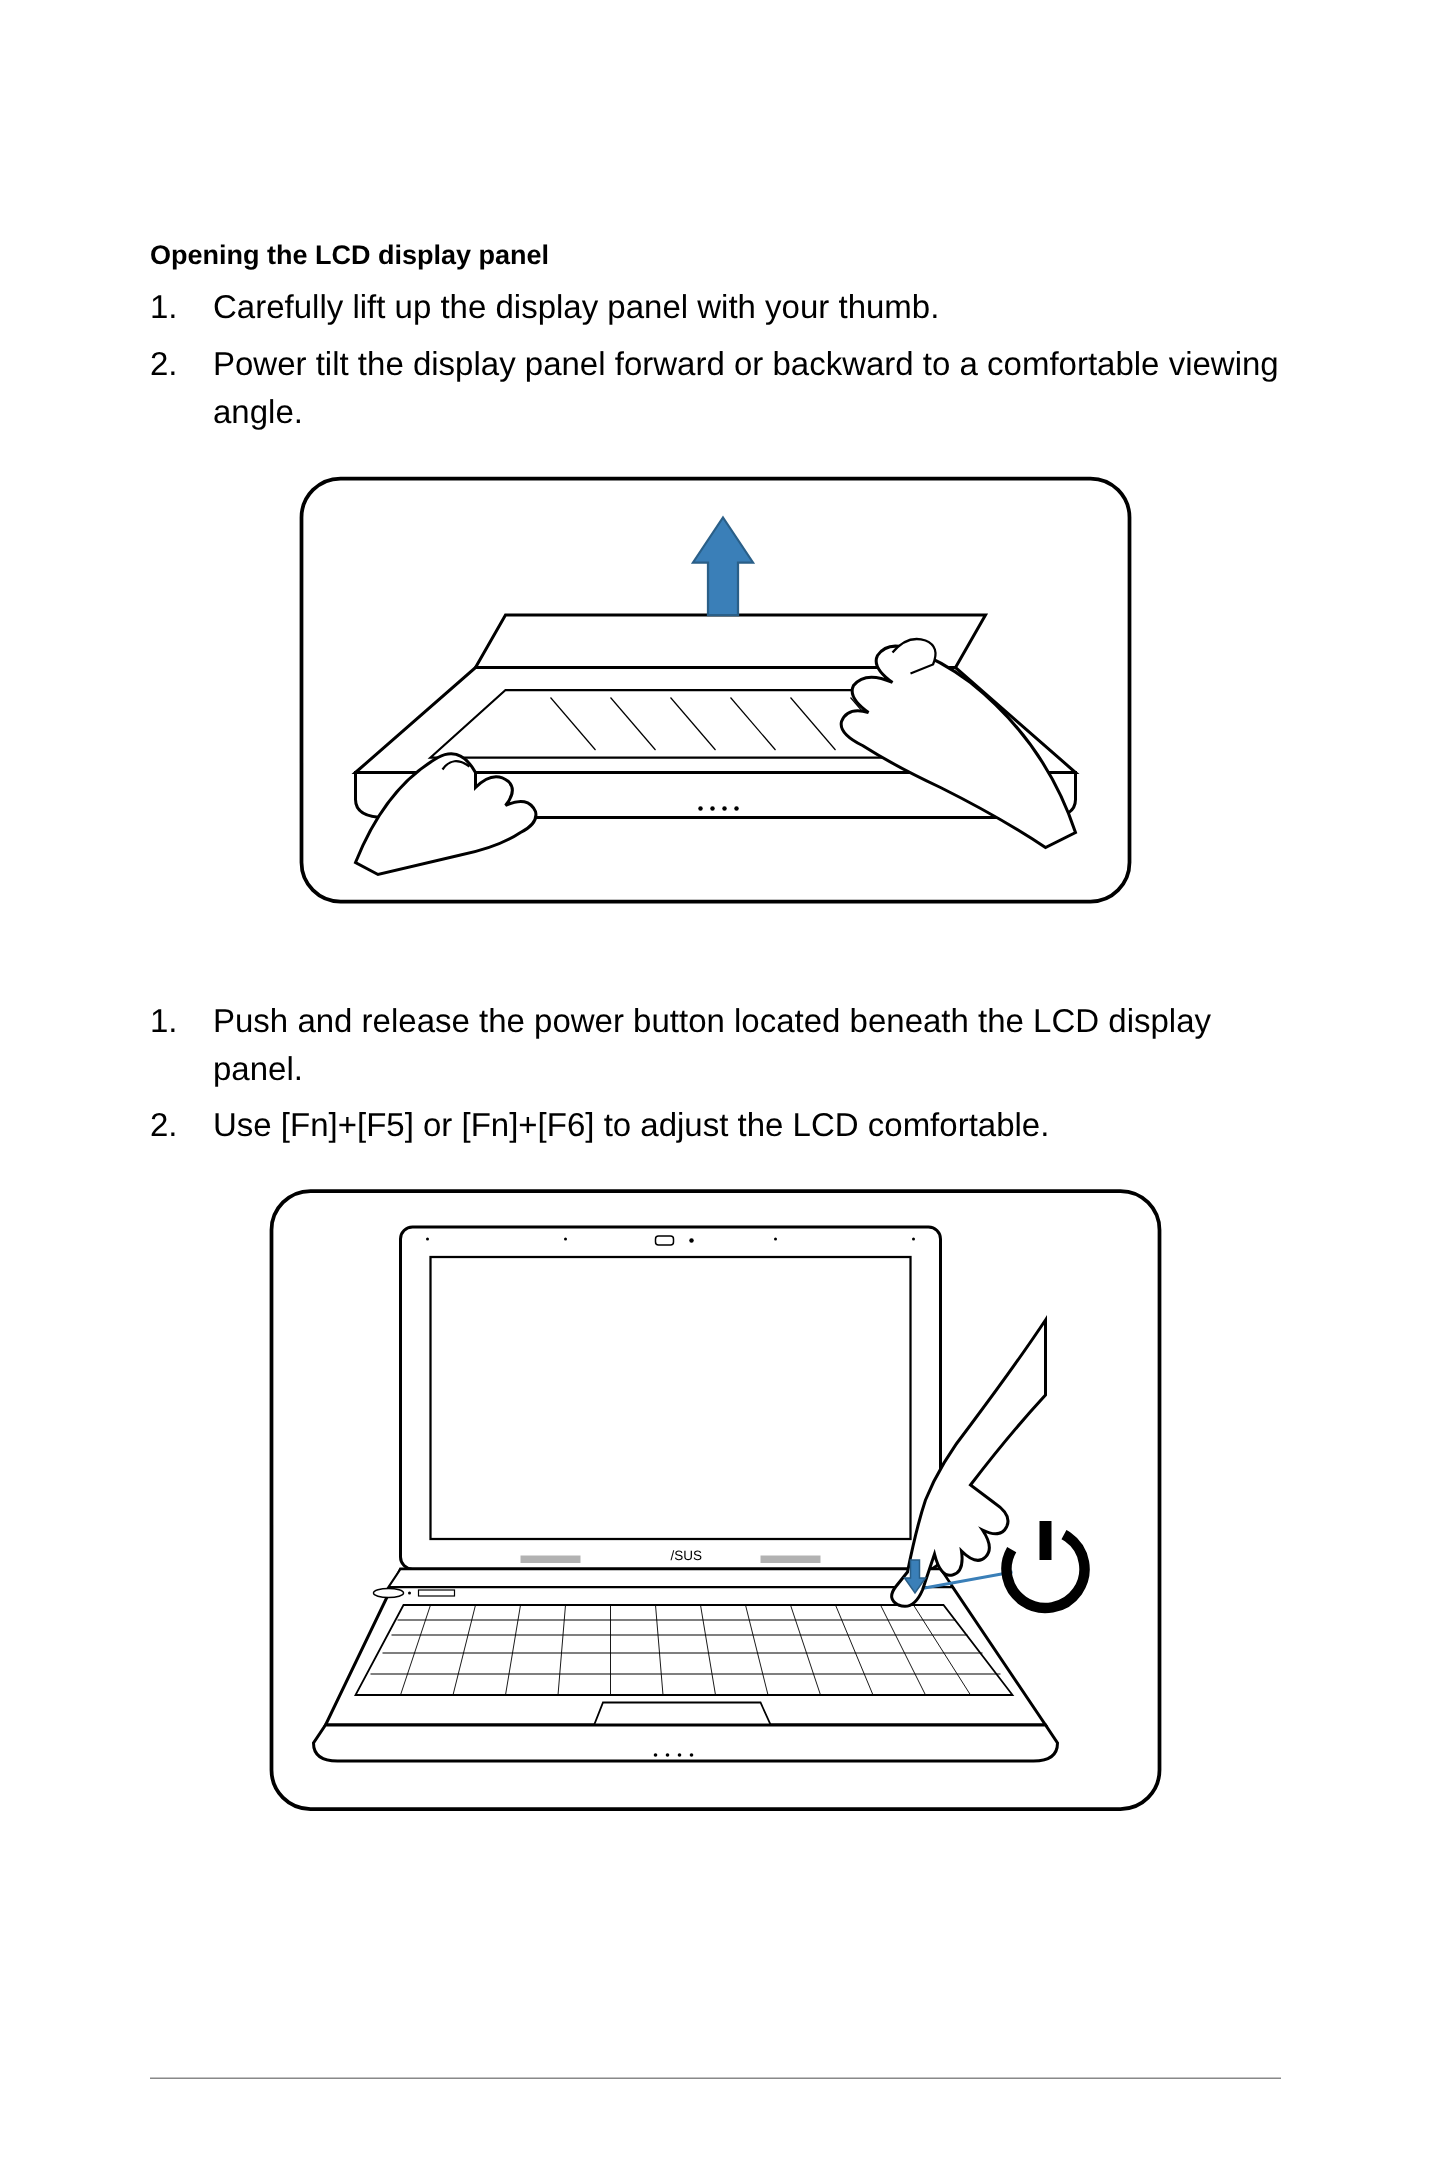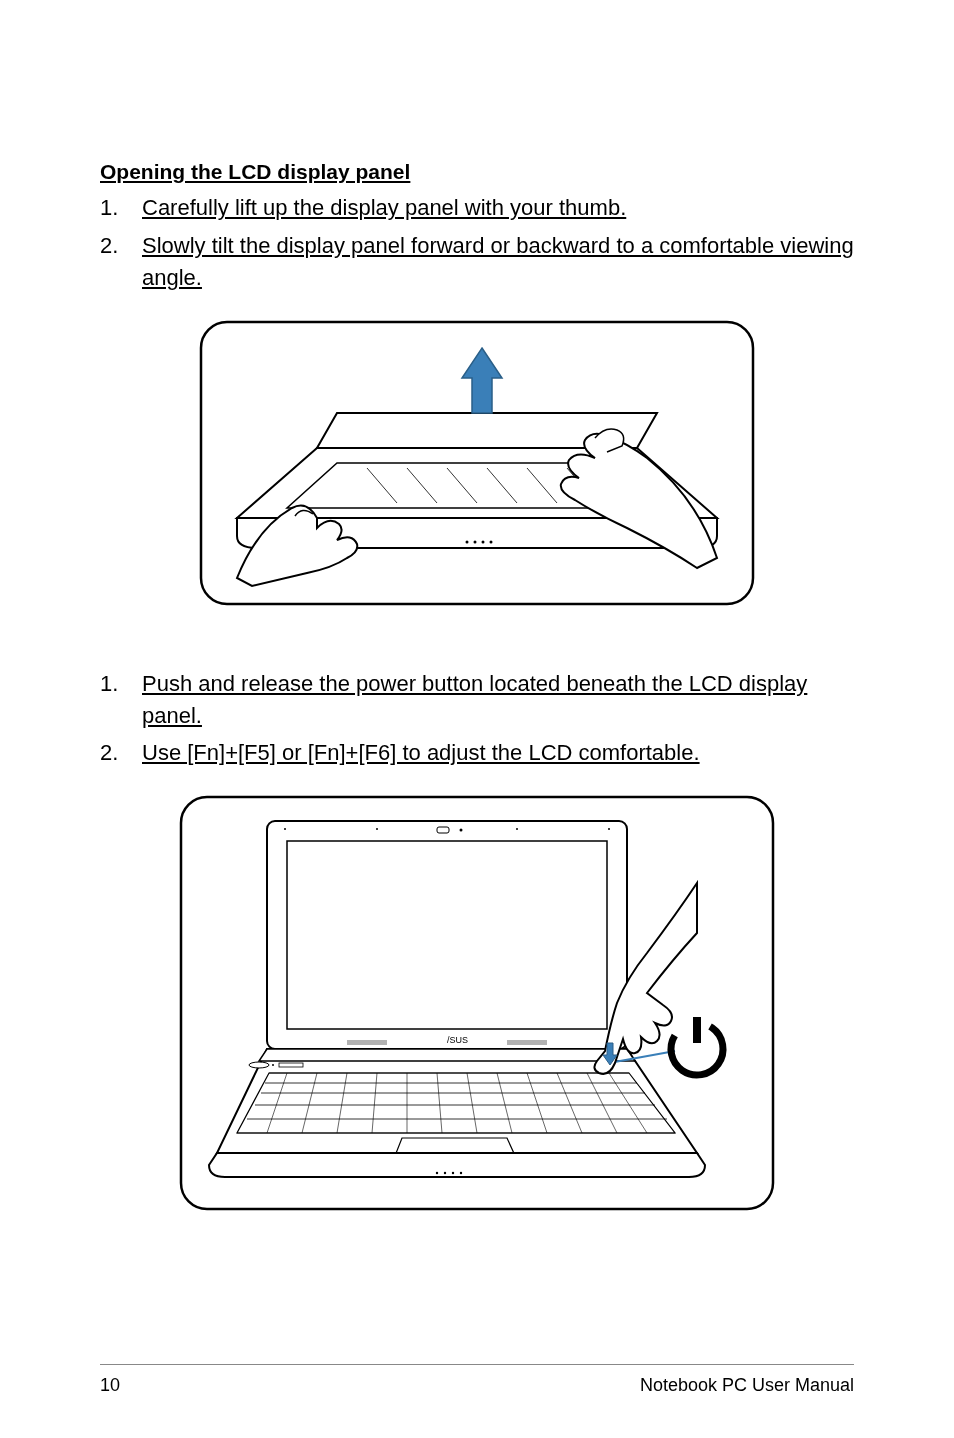--- a/index.html
+++ b/index.html
@@ -1,42 +1,42 @@
 <!DOCTYPE html>
 <html><head>
 <meta charset="utf-8">
 <style>
   * { box-sizing: border-box; margin: 0; padding: 0; }
   html, body { width: 954px; height: 1438px; background: #fff; font-family: "Segoe UI", "Helvetica Neue", Arial, sans-serif; color: #000; }
   .page { width: 954px; height: 1438px; padding: 160px 100px 40px 100px; position: relative; }
-  .section-title { font-weight: 700; font-size: 21px; margin-bottom: 8px; text-decoration: underline; }
+  .section-title { font-weight: 700; font-size: 18px; margin-bottom: 8px; }
   .list { list-style: none; margin-bottom: 24px; }
   .list li { display: flex; font-size: 22px; line-height: 1.45; margin-top: 6px; }
   .list .num { width: 42px; flex: 0 0 42px; }
-  .list .txt { flex: 1; text-decoration: underline; }
+  .list .txt { flex: 1; }
   .figure { display: flex; justify-content: center; margin: 12px 0 60px 0; }
   .figure svg { display: block; }
   .footer { position: absolute; left: 100px; right: 100px; bottom: 42px; }
   .footer-rule { border: none; border-top: 1px solid #888; margin-bottom: 10px; }
   .footer-row { display: flex; justify-content: space-between; font-size: 18px; }
 </style>
 </head>
 <body>
 
 <div class="page">
 
   <div class="section-title">Opening the LCD display panel</div>
   <ol class="list">
     <li>
       <span class="num">1.</span>
       <span class="txt">Carefully lift up the display panel with your thumb.</span>
     </li>
     <li>
       <span class="num">2.</span>
-      <span class="txt">Slowly tilt the display panel forward or backward to a comfortable viewing angle.</span>
+      <span class="txt">Power tilt the display panel forward or backward to a comfortable viewing angle.</span>
     </li>
   </ol>
 
   <div class="figure">
     <svg width="560" height="290" viewBox="0 0 560 290">
 
       <rect x="4" y="4" width="552" height="282" rx="26" ry="26" fill="#fff" stroke="#000" stroke-width="2.5"></rect>
 
       <path d="M60 230 L500 230 Q520 230 520 218 L520 200 L40 200 L40 218 Q40 230 60 230 Z" fill="#fff" stroke="#000" stroke-width="2"></path>
 
@@ -165,19 +165,15 @@
       <g fill="#fff" stroke="#000" stroke-width="2">
         <path d="M520 90 Q500 120 470 160 Q450 185 440 210 Q434 228 428 258 L420 268 Q414 276 422 280 Q432 284 438 270 L446 246 Q450 262 458 260 Q466 258 464 244 Q474 254 480 248 Q486 242 478 230 Q490 236 494 228 Q498 220 486 212 Q478 206 470 200 Q496 166 520 140 Z"></path>
 
         <polygon points="430,250 436,250 436,262 440,262 433,272 426,262 430,262" fill="#3a7fb8" stroke="#2a5f88" stroke-width="1"></polygon>
       </g>
     </svg>
   </div>
 
   <div class="footer">
     <hr class="footer-rule">
-    <div class="footer-row">
-      <span>10</span>
-      <span>Notebook PC User Manual</span>
-    </div>
   </div>
 
 </div>
 
 </body></html>

